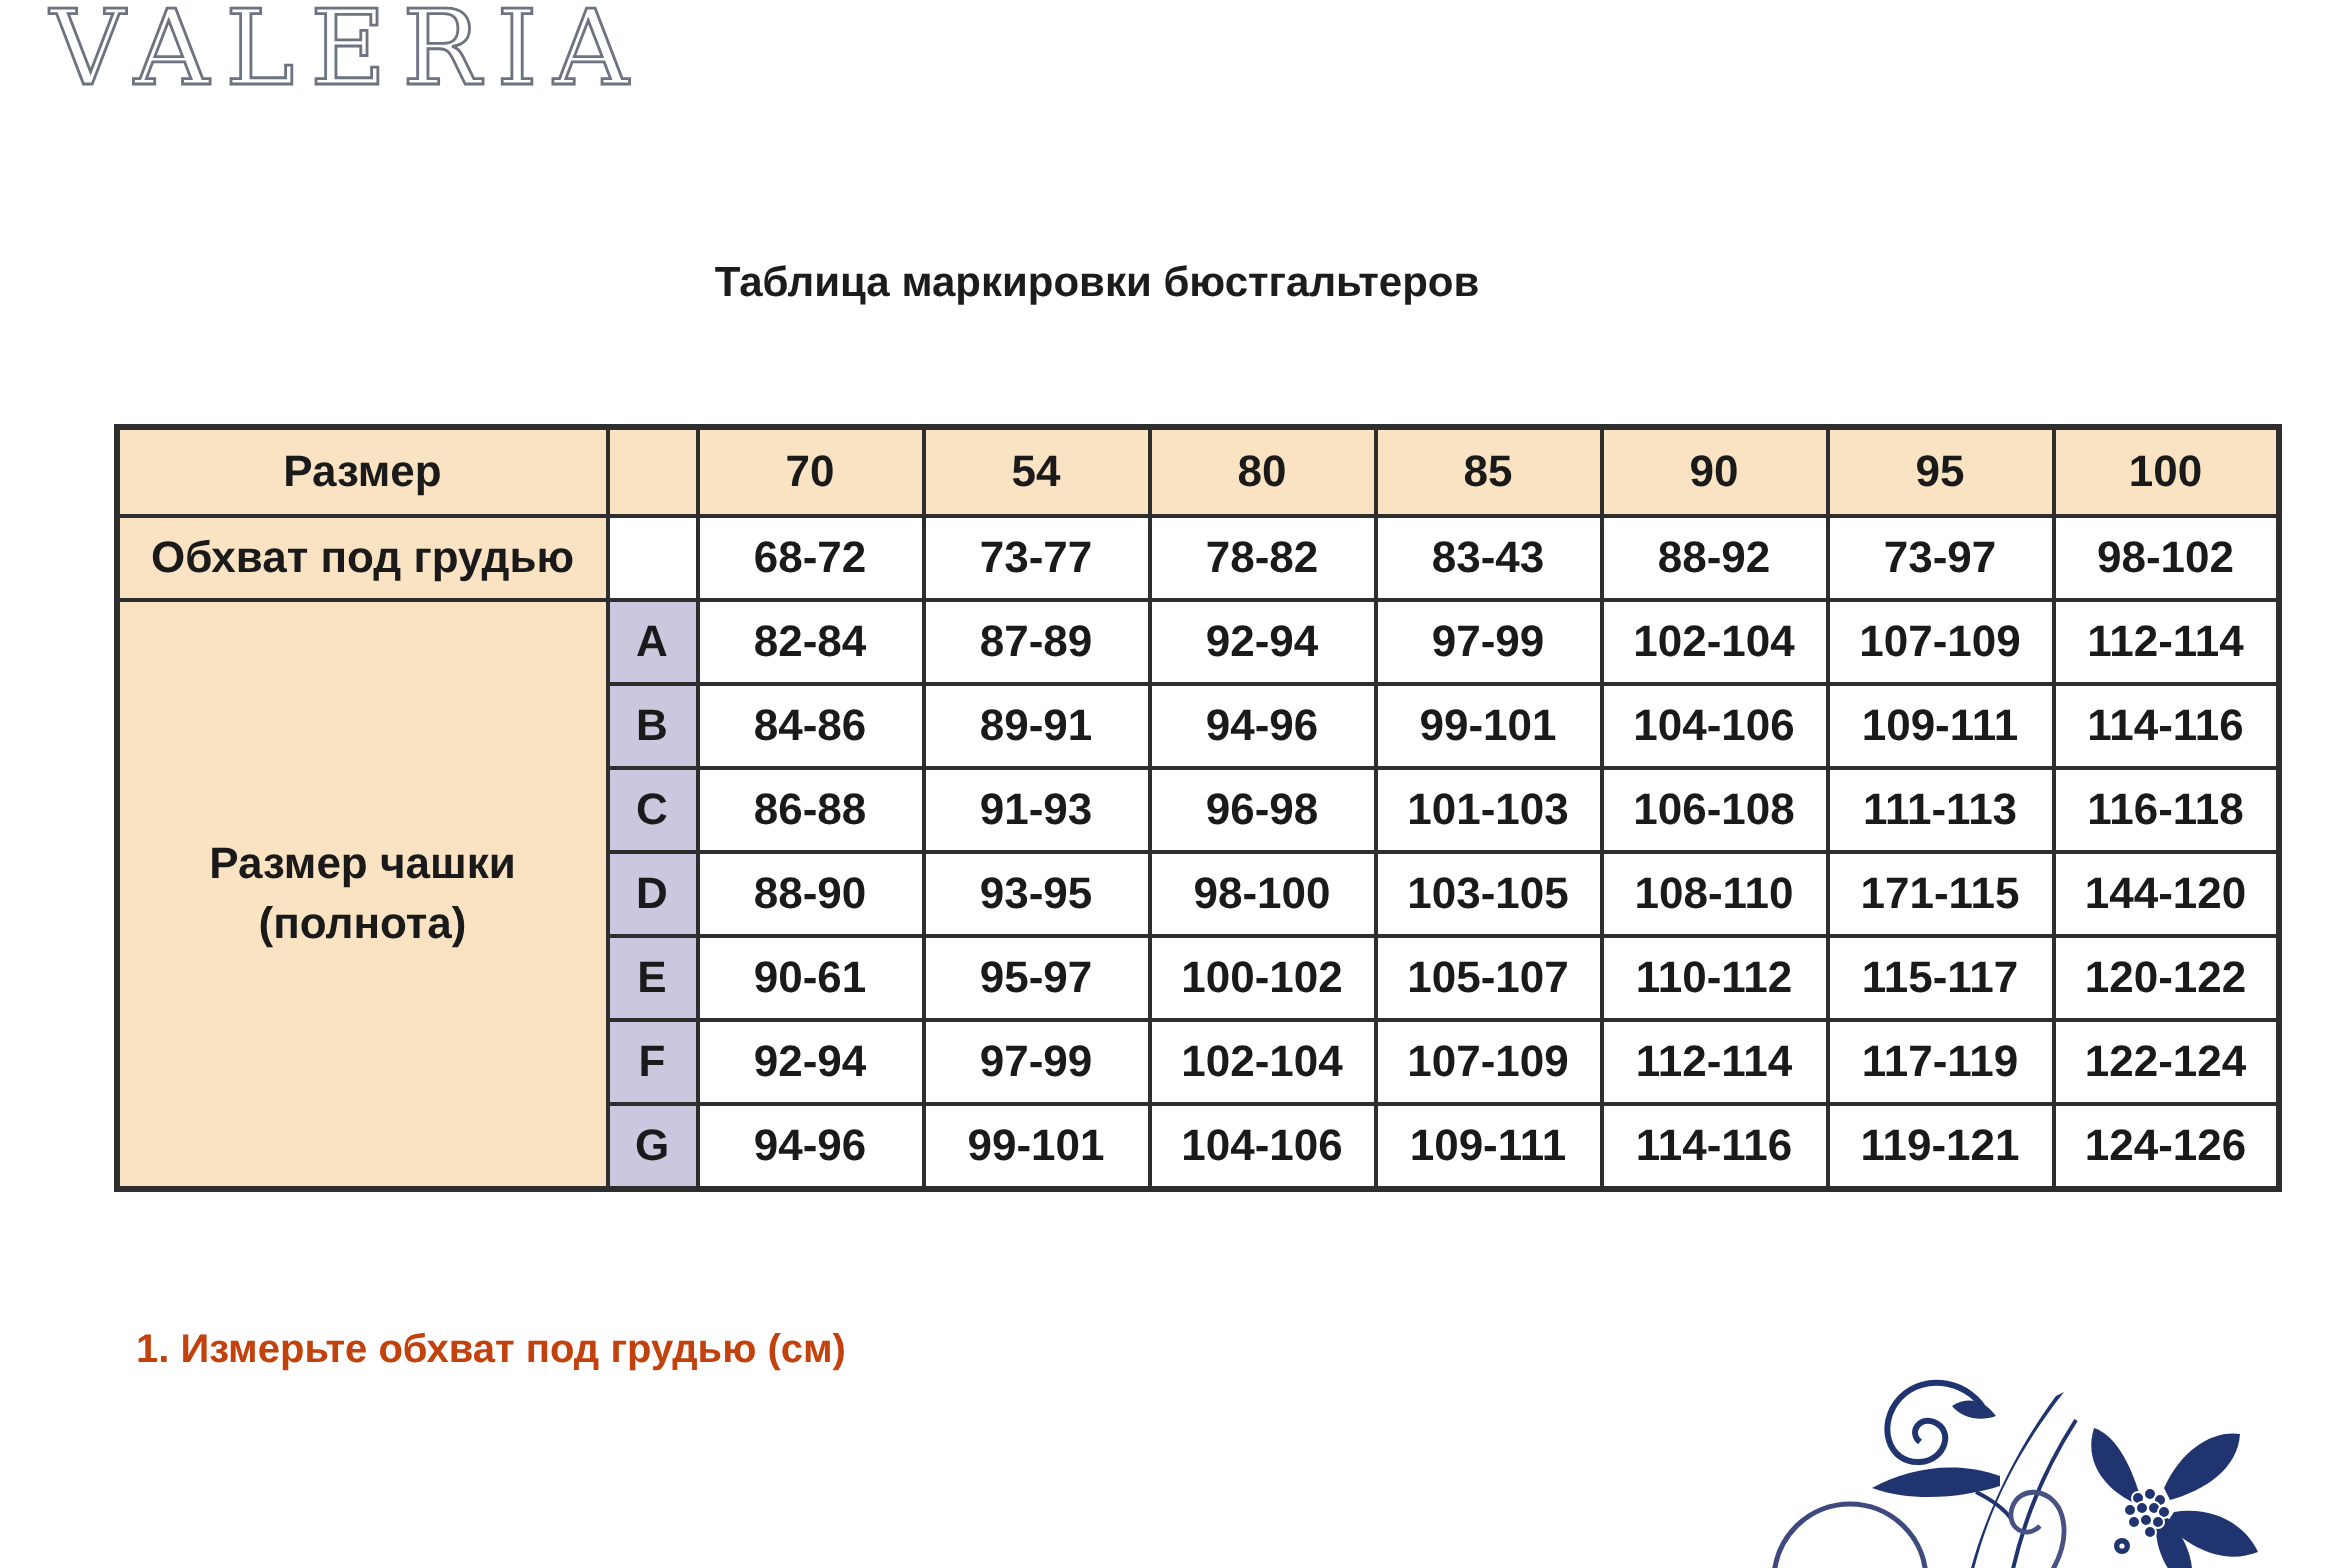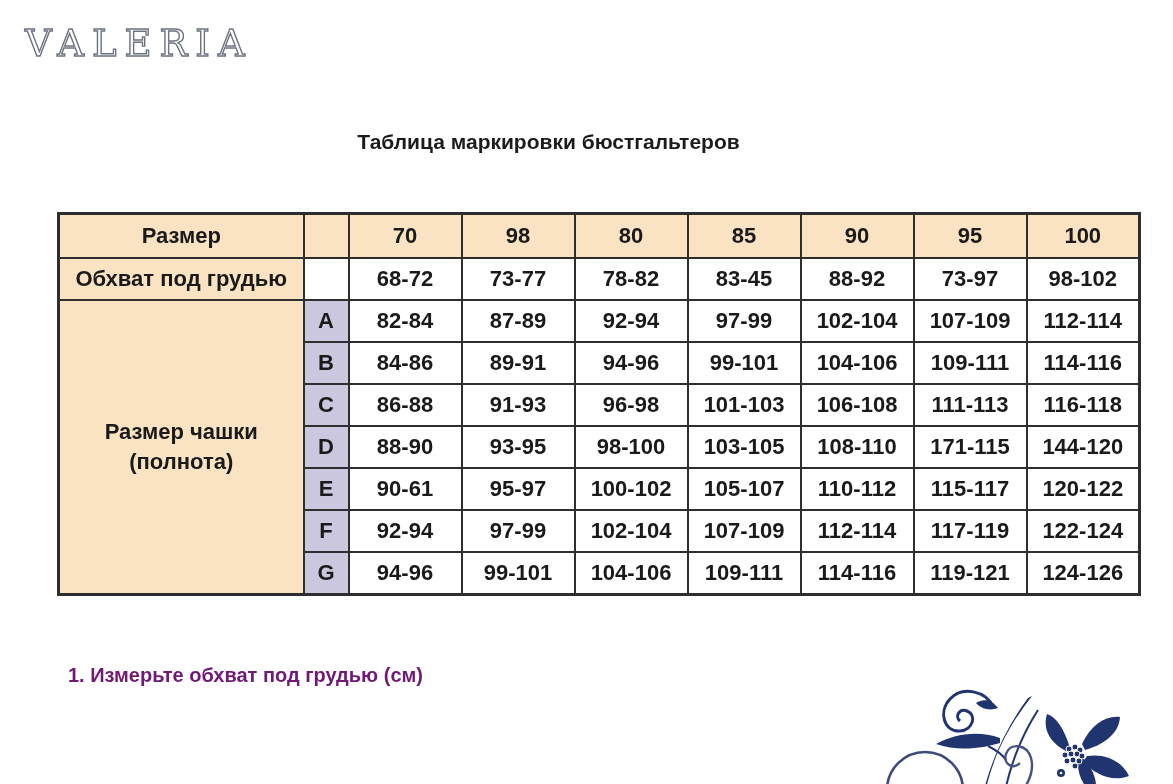--- a/index.html
+++ b/index.html
@@ -4,23 +4,23 @@
 <style>
   html,body{margin:0;padding:0;}
   body{
     width:1173px;height:784px;position:relative;overflow:hidden;
     background:#ffffff;
     font-family:"Liberation Sans",sans-serif;
     color:#1d1d1f;
   }
   
   .logo{
-    position:absolute;left:25px;top:20px;
+    position:absolute;left:25px;top:1px;
     font-family:"DejaVu Serif","Liberation Serif",serif;
-    font-size:37px;line-height:48px;font-weight:400;
+    font-size:52px;line-height:48px;font-weight:400;
     letter-spacing:8px;
     color:var(--color-logo_gray,#6d7380);
     -webkit-text-fill-color:#ffffff;
     -webkit-text-stroke:1.4px var(--color-logo_gray,#6d7380);
     white-space:nowrap;
   }
   .title{
     position:absolute;top:130px;left:0;width:1097px;
     text-align:center;font-size:21px;font-weight:bold;color:#1c1c1e;
   }
@@ -36,21 +36,21 @@
     height:40px;padding:0;overflow:hidden;
   }
   table.size-table tr.r-header td{height:42px;margin-left:40px;}
   td.label{text-align:left;padding-left:12px;}
   td.peach{background:var(--color-peach,#fae3c2);}
   td.lav{background:var(--color-lavender,#cbc7de);}
   td.cup-span{vertical-align:middle;}
   .cup-label div{line-height:1.35;}
   .instructions{
     position:absolute;left:68px;top:664px;
-    font-size:20px;font-weight:bold;color:#701a75;
+    font-size:20px;font-weight:bold;color:#c2410c;
   }
   .instructions .line{white-space:nowrap;}
   .instructions .line + .line{margin-top:23px;}
   .ornament{
     position:absolute;left:870px;top:686px;width:270px;height:130px;
   }
 </style>
 </head>
 <body>
 
@@ -68,34 +68,34 @@
     <col style="width:113px">
       <col style="width:113px">
       <col style="width:113px">
       <col style="width:113px">
   </colgroup>
   <tbody>
       <tr class="r-header">
     <td class="peach label">Размер</td>
     <td class="peach"></td>
     <td class="peach">70</td>
-    <td class="peach">98</td>
+    <td class="peach">54</td>
     <td class="peach">80</td>
     <td class="peach">85</td>
     <td class="peach">90</td>
     <td class="peach">95</td>
     <td class="peach">100</td>
   </tr>
   <tr>
     <td class="peach label">Обхват под грудью</td>
     <td></td>
     <td>68-72</td>
     <td>73-77</td>
     <td>78-82</td>
-    <td>83-45</td>
+    <td>83-43</td>
     <td>88-92</td>
     <td>73-97</td>
     <td>98-102</td>
   </tr>
   <tr>
     <td class="peach label cup-span cup-label" rowspan="7">
       <div>Размер чашки</div>
       <div>(полнота)</div>
     </td>
     <td class="lav">A</td>

